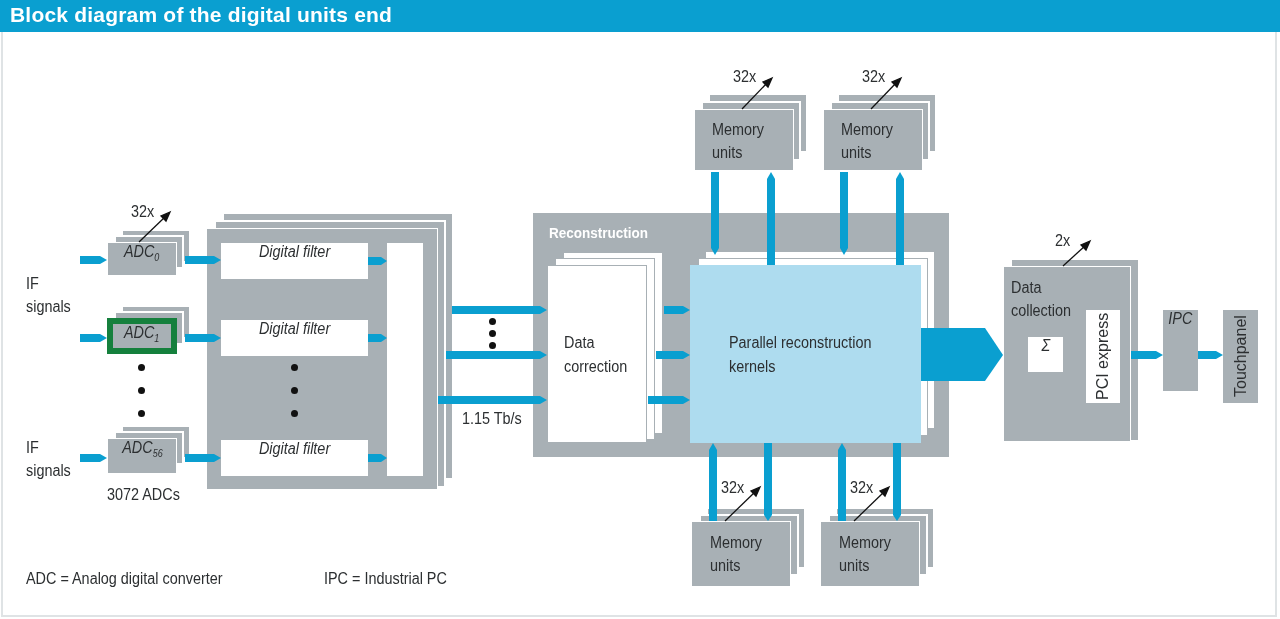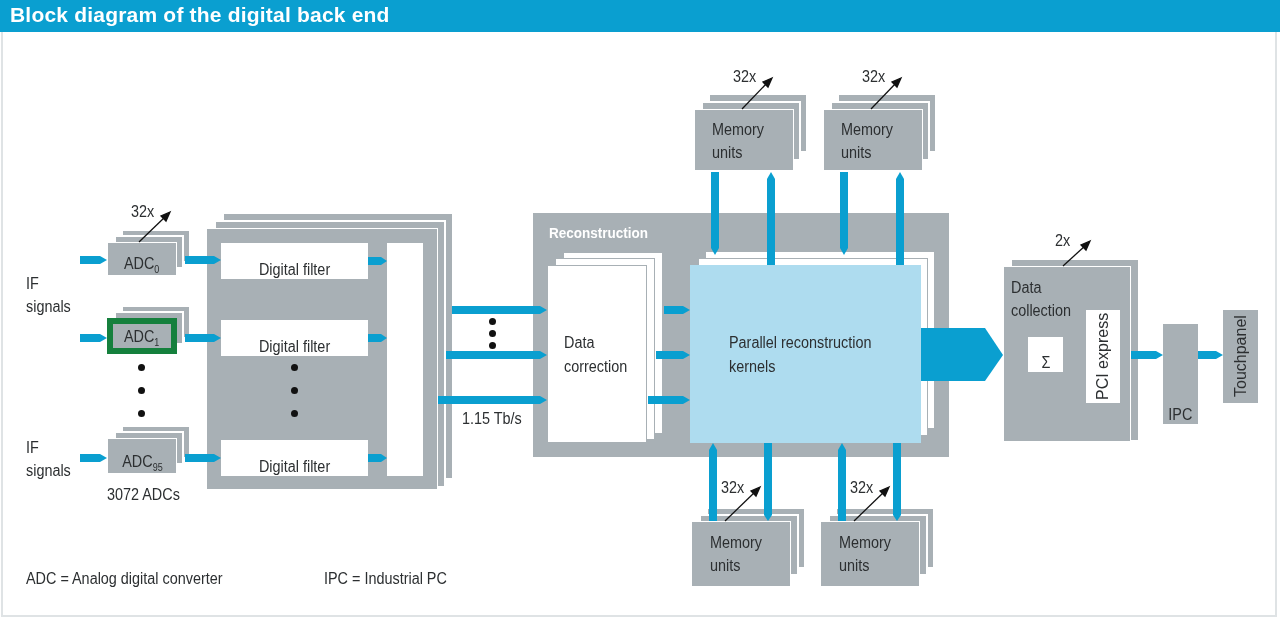--- a/index.html
+++ b/index.html
@@ -7,32 +7,32 @@
   .titlebar { position:absolute; left:0; top:0; width:1280px; height:32px; background:#0a9fd0; }
   .titlebar .t { position:absolute; left:10px; top:3px; color:#ffffff; font-weight:bold; font-size:21px; letter-spacing:0.2px; }
   .frame { position:absolute; left:1px; top:32px; width:1276px; height:585px; border-left:2px solid #dfe3e5; border-right:2px solid #dfe3e5; border-bottom:2px solid #dfe3e5; box-sizing:border-box; }
   .abs { position:absolute; box-sizing:border-box; }
   .gray { background:#a8b0b5; }
   .gray-shadow { background:#a8b0b5; border:2px solid #ffffff; }
   .white { background:#ffffff; }
   .lblue { background:#aedcef; }
   .lbl { position:absolute; color:#2c2f31; font-size:16px; line-height:24px; white-space:nowrap; transform:scaleX(0.9); transform-origin:left top; }
   .lbl-w { color:#ffffff; font-weight:bold; font-size:15px; }
-  .center { display:flex; align-items:flex-end; justify-content:center; }
+  .center { display:flex; align-items:flex-start; justify-content:center;font-style:italic; }
   .center span { color:#2c2f31; font-size:16px; transform:scaleX(0.9); white-space:nowrap; }
   sub { font-size:10px; vertical-align:-4px; }
   .dot { position:absolute; width:7px; height:7px; border-radius:50%; background:#111; }
   svg.overlay { position:absolute; left:0; top:0; pointer-events:none; }
   .vert { position:absolute; writing-mode:vertical-rl; transform:rotate(180deg); color:#2c2f31; font-size:16px; display:flex; align-items:center; justify-content:center; }
 </style>
 </head>
 <body>
 
 <div class="titlebar">
-  <div class="t">Block diagram of the digital back end</div>
+  <div class="t">Block diagram of the digital units end</div>
 </div>
 <div class="frame"></div>
 
 <div class="lbl" style="left:26px;top:272px;">IF</div>
 <div class="lbl" style="left:26px;top:295px;">signals</div>
 <div class="lbl" style="left:26px;top:436px;">IF</div>
 <div class="lbl" style="left:26px;top:459px;">signals</div>
 
 <div>
   <div class="abs gray-shadow" style="left:121px;top:229px;width:70px;height:34px;"></div>
@@ -45,21 +45,21 @@
   <div class="abs gray-shadow" style="left:121px;top:305px;width:70px;height:34px;"></div>
   <div class="abs gray-shadow" style="left:114px;top:311px;width:70px;height:34px;"></div>
   <div class="abs gray center" style="left:107px;top:318px;width:70px;height:36px;border:6px solid #15803d;">
     <span><span>ADC</span><sub>1</sub></span>
   </div>
 </div>
 <div>
   <div class="abs gray-shadow" style="left:121px;top:425px;width:70px;height:34px;"></div>
   <div class="abs gray-shadow" style="left:114px;top:431px;width:70px;height:34px;"></div>
   <div class="abs gray center" style="left:107px;top:438px;width:70px;height:36px;border:1px solid #ffffff;">
-    <span><span>ADC</span><sub>95</sub></span>
+    <span><span>ADC</span><sub>56</sub></span>
   </div>
 </div>
 <div class="lbl" style="left:131px;top:200px;">32x</div>
 <div class="dot" style="left:138px;top:364px;"></div>
 <div class="dot" style="left:138px;top:387px;"></div>
 <div class="dot" style="left:138px;top:410px;"></div>
 <div class="lbl" style="left:107px;top:483px;">3072 ADCs</div>
 
 <div>
   <div class="abs gray-shadow" style="left:222px;top:212px;width:232px;height:268px;"></div>
@@ -140,21 +140,21 @@
   <div class="lbl" style="left:1011px;top:299px;">collection</div>
   <div class="abs white center" style="left:1028px;top:337px;width:35px;height:35px;">
       <span>Σ</span>
     </div>
   <div class="abs white" style="left:1086px;top:310px;width:34px;height:93px;">
     <div class="vert" style="width:34px;height:93px;">PCI express</div>
   </div>
   <div class="lbl" style="left:1055px;top:229px;">2x</div>
 </div>
 
-<div class="abs gray center" style="left:1163px;top:324px;width:35px;height:100px;">
+<div class="abs gray center" style="left:1163px;top:310px;width:35px;height:81px;">
     <span>IPC</span>
   </div>
 <div class="abs gray" style="left:1223px;top:310px;width:35px;height:93px;">
   <div class="vert" style="width:35px;height:93px;">Touchpanel</div>
 </div>
 
 <div class="lbl" style="left:26px;top:567px;">ADC = Analog digital converter</div>
 <div class="lbl" style="left:324px;top:567px;">IPC = Industrial PC</div>
 
 <svg class="overlay" width="1280" height="619">

